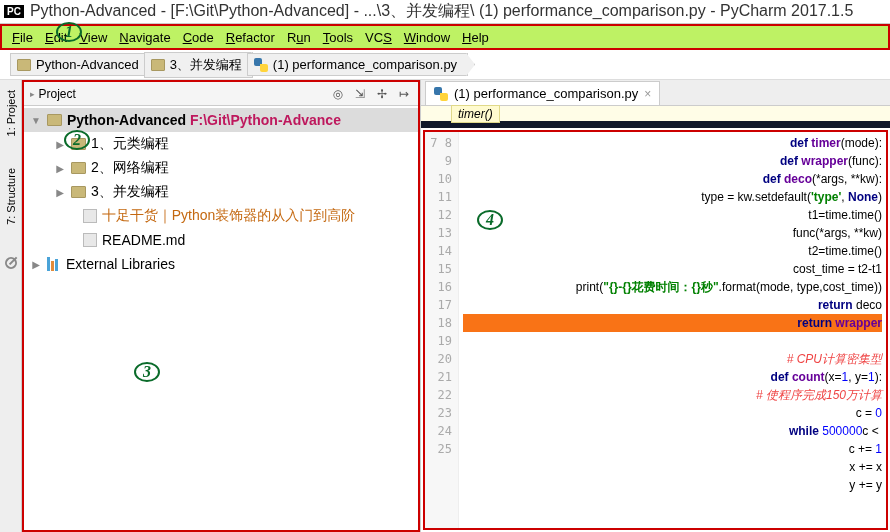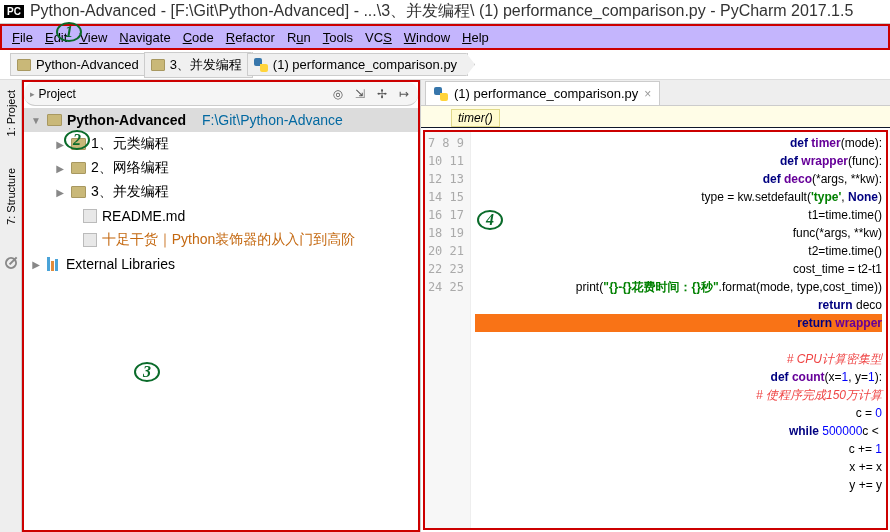--- a/index.html
+++ b/index.html
@@ -2,75 +2,75 @@
 <html><head>
 <meta charset="utf-8">
 <style>
 * { margin: 0; padding: 0; box-sizing: border-box; font-family: "Segoe UI", Arial, sans-serif; }
 body { background: #fff; width: 890px; height: 532px; overflow: hidden; font-size: 13px; color: #000; }
 
 .title-bar { height: 24px; background: #fff; border-bottom: 1px solid #ccc; display: flex; align-items: center; padding: 0 4px; }
 .title-bar .pc-badge { background: #000; color: #fff; font-size: 10px; font-weight: bold; padding: 1px 3px; margin-right: 6px; }
 .title-text { font-size: 16px; color: #333; }
 
-.menu-bar { height: 26px; border: 2px solid #c00; display: flex; align-items: center; padding: 9px 4px; position: relative; background: #c4b5fd; }
+.menu-bar { height: 26px; border: 2px solid #c00; display: flex; align-items: center; padding: 9px 4px; position: relative; background: #bef264; }
 .menu-item { padding: 2px 6px; font-size: 13px; cursor: pointer; }
 .menu-item .u { text-decoration: underline; }
 .annot { position: absolute; font-family: "Comic Sans MS", cursive; font-size: 16px; font-style: italic; font-weight: bold; color: #0a6b2a; pointer-events: none; }
 .annot.oval { border: 2px solid #0a6b2a; border-radius: 50%; width: 26px; height: 20px; display: flex; align-items: center; justify-content: center; }
 .annot-1 { left: 54px; top: -4px; }
 
 .breadcrumb { height: 30px; display: flex; align-items: center; padding: 0 10px; background: #fff; border-bottom: 1px solid #ddd; }
 .crumb { display: flex; align-items: center; padding: 3px 10px 3px 6px; background: #f0f0f0; border: 1px solid #ccc; margin-right: -6px; position: relative; font-size: 13px; }
 .crumb::after { content: ""; position: absolute; right: -8px; top: -1px; bottom: -1px; width: 8px; background: #f0f0f0; clip-path: polygon(0 0, 100% 50%, 0 100%); border-right: 1px solid #ccc; }
 .crumb .ficon { width: 14px; height: 12px; background: #c9b878; border: 1px solid #a89860; margin-right: 5px; border-radius: 1px; }
 .crumb .pyicon { margin-right: 5px; font-size: 12px; }
 
 .main-area { display: flex; height: 452px; }
 
 .side-tabs { width: 22px; background: #eee; border-right: 1px solid #ccc; display: flex; flex-direction: column; align-items: center; padding-top: 4px; gap: 20px; }
 .side-tab { writing-mode: vertical-rl; transform: rotate(180deg); font-size: 11px; padding: 6px 2px; cursor: pointer; display: flex; align-items: center; gap: 4px; }
 
 .project-pane { width: 398px; display: flex; flex-direction: column; position: relative; border: 2px solid #c00; }
-.project-header { height: 24px; background: #f5f5f5; border-bottom: 1px solid #ccc; display: flex; align-items: center; padding: 0 6px; border-radius: 11px; }
+.project-header { height: 24px; background: #f5f5f5; border-bottom: 1px solid #ccc; display: flex; align-items: center; padding: 0 6px; }
 .project-header .title { flex: 1; font-size: 12px; display: flex; align-items: center; gap: 4px; }
 .project-header .title::before { content: "▸"; color: #888; font-size: 9px; }
 .project-header .tools { display: flex; gap: 6px; }
 .project-header .tool { width: 16px; height: 16px; display: flex; align-items: center; justify-content: center; font-size: 12px; color: #555; cursor: pointer; }
 
 .tree { flex: 1; overflow: hidden; background: #fff; padding: 2px 0; }
 .tree-row { display: flex; align-items: center; height: 24px; padding-left: 6px; font-size: 14px; white-space: nowrap; }
 .tree-row.root { background: #dcdcdc; font-weight: bold; }
 .tree-row .arrow { width: 12px; color: #888; font-size: 10px; display: inline-block; text-align: center; }
 .tree-row .folder-icon { width: 15px; height: 12px; background: #c9b878; border: 1px solid #a89860; margin: 0 5px; border-radius: 1px; display: inline-block; }
 .tree-row .file-icon { width: 14px; height: 14px; background: #e8e8e8; border: 1px solid #bbb; margin: 0 5px; display: inline-block; position: relative; }
 .tree-row .lib-icon { width: 14px; height: 14px; margin: 0 5px; display: inline-flex; gap: 1px; align-items: flex-end; }
 .tree-row .lib-icon span { width: 3px; background: #4aa3d8; }
 .tree-row .lib-icon span:nth-child(1){height:14px;}
 .tree-row .lib-icon span:nth-child(2){height:10px;background:#e28b3a;}
 .tree-row .lib-icon span:nth-child(3){height:12px;}
-.tree-row .rootpath { color: #0369a1; font-weight: normal; margin-left: 16px; }
+.tree-row .rootpath { color: #be185d; font-weight: bold; margin-left: 4px; }
 .tree-row.indent1 { padding-left: 30px; }
 .tree-row.indent2 { padding-left: 54px; }
 .tree-row .orange { color: #c46810; }
 
 .annot-2 { left: 40px; top: 48px; }
 .annot-3 { left: 110px; top: 280px; }
 
 .editor-pane { flex: 1; display: flex; flex-direction: column; border-left: 1px solid #ccc; }
 .editor-tabs { height: 26px; display: flex; align-items: flex-end; padding-left: 4px; background: #eee; border-bottom: 1px solid #ccc; }
 .editor-tab { height: 24px; background: #fff; border: 1px solid #ccc; border-bottom: none; display: flex; align-items: center; padding: 0 8px; font-size: 13px; gap: 6px; }
 .editor-tab .pyglyph { font-size: 12px; }
 .editor-tab .close { color: #999; font-size: 12px; cursor: pointer; }
 
-.editor-crumb { height: 22px; background: #fffde7; border-bottom: 1px solid #0f172a; display: flex; align-items: flex-end; padding-left: 30px; font-size: 12px; }
+.editor-crumb { height: 22px; background: #fffde7; border-bottom: 7px solid #0f172a; display: flex; align-items: center; padding-left: 30px; font-size: 12px; }
 .editor-crumb .chip { background: #fffbcf; border: 1px solid #e0d98a; padding: 1px 6px; font-style: italic; }
 
 .code-area { flex: 1; display: flex; overflow: hidden; position: relative; border: 2px solid #c00; margin: 2px; }
-.gutter { width: 46px; background: #f7f7f7; text-align: right; padding: 2px 6px 2px 0; color: #aaa; font-family: Consolas, monospace; font-size: 12px; line-height: 18px; border-right: 1px solid #eee; }
+.gutter { width: 34px; background: #f7f7f7; text-align: right; padding: 2px 6px 2px 0; color: #aaa; font-family: Consolas, monospace; font-size: 12px; line-height: 18px; border-right: 1px solid #eee; }
 .code { flex: 1; font-family: Consolas, monospace; font-size: 12px; line-height: 18px; padding: 2px 4px; white-space: pre; overflow: hidden; text-align: right; }
 .kw { color: #000080; font-weight: bold; }
 .nm { color: #660099; font-weight: bold; }
 .str { color: #008000; font-weight: bold; }
 .num { color: #0000ff; }
 .cm { color: #ef4444; font-style: italic; }
 .hl { background: #f97316; display: inline-block; width: 100%; }
 .annot-4 { left: 52px; top: 78px; }
 
 .pyglyph { display: inline-block; width: 14px; height: 14px; position: relative; }
@@ -134,25 +134,25 @@
         <span class="tool">↦</span>
       </div>
     </div>
     <div class="tree" id="tree">
         <div class="tree-row root"><span class="arrow">▼</span><span class="folder-icon"></span>Python-Advanced<span class="rootpath"> F:\Git\Python-Advance</span></div>
         <div class="tree-row indent1"><span class="arrow">▶</span><span class="folder-icon"></span>1、元类编程</div>
         <div class="tree-row indent1"><span class="arrow">▶</span><span class="folder-icon"></span>2、网络编程</div>
         <div class="tree-row indent1"><span class="arrow">▶</span><span class="folder-icon"></span>3、并发编程</div>
         <div class="tree-row indent2">
           <span class="file-icon"></span>
-          <span class="">README.md</span>
+          <span class="orange">十足干货｜Python装饰器的从入门到高阶</span>
         </div>
         <div class="tree-row indent2">
           <span class="file-icon"></span>
-          <span class="orange">十足干货｜Python装饰器的从入门到高阶</span>
+          <span class="">README.md</span>
         </div>
         <div class="tree-row "><span class="arrow">▶</span><span class="lib-icon">
             <span></span>
             <span></span>
             <span></span>
           </span>External Libraries</div>
       </div>
     <div class="annot oval annot-2">2</div>
     <div class="annot oval annot-3">3</div>
   </div>

